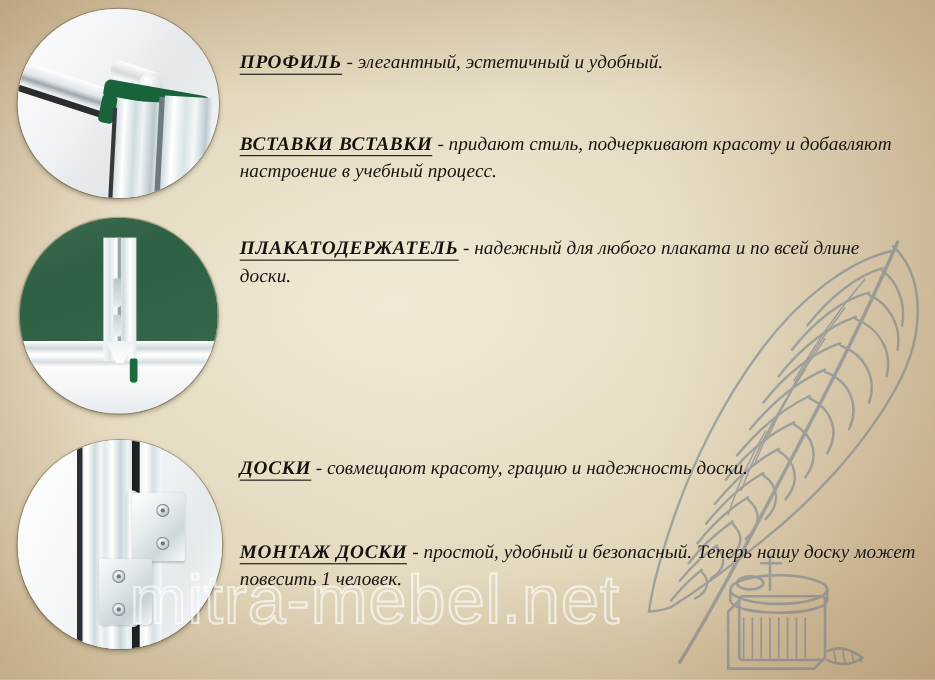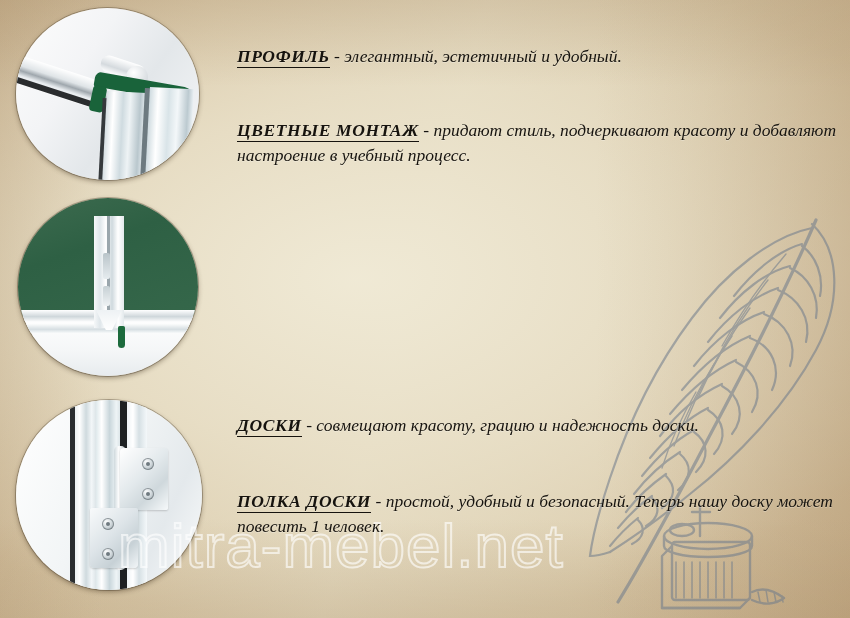--- a/index.html
+++ b/index.html
@@ -226,21 +226,21 @@
   }
 
   
   .textcol {
     position:absolute;
     left: 0; top: 0; width: 850px; height: 618px;
     pointer-events: none;
   }
   .entry {
     position:absolute;
-    left: 237px;
+    left: 218px;
     color: #16130e;
     font-family: "Liberation Serif", "DejaVu Serif", serif;
     font-style: italic;
     font-size: 17.5px;
     line-height: 25px;
     text-shadow: 0 1px 0 rgba(255,255,255,0.28);
     pointer-events: auto;
   }
   .entry .term {
     font-style: italic;
@@ -392,28 +392,31 @@
 
   <div class="watermark">mitra-mebel.net</div>
 
   <div class="textcol">
 
     <div class="entry" id="entry-1">
       <span class="term">ПРОФИЛЬ</span><span class="body"> - элегантный, эстетичный и удобный.</span>
     </div>
 
     <div class="entry" id="entry-2" style="width:600px;">
-      <span class="term">ЦВЕТНЫЕ МОНТАЖ</span><span class="body"> - придают стиль, подчеркивают красоту и добавляют настроение в учебный процесс.</span>
-    </div>
-
+      <span class="term">ВСТАВКИ ВСТАВКИ</span><span class="body"> - придают стиль, подчеркивают красоту и добавляют настроение в учебный процесс.</span>
+    </div>
+
+    <div class="entry" id="entry-3" style="width:590px;">
+      <span class="term">ПЛАКАТОДЕРЖАТЕЛЬ</span><span class="body"> - надежный для любого плаката и по всей длине доски.</span>
+    </div>
 
 
     <div class="entry" id="entry-5" style="width:610px;">
       <span class="term">ДОСКИ</span><span class="body"> - совмещают красоту, грацию и надежность доски.</span>
     </div>
 
     <div class="entry" id="entry-6" style="width:615px;">
-      <span class="term">ПОЛКА ДОСКИ</span><span class="body"> - простой, удобный и безопасный. Теперь нашу доску может повесить 1 человек.</span>
+      <span class="term">МОНТАЖ ДОСКИ</span><span class="body"> - простой, удобный и безопасный. Теперь нашу доску может повесить 1 человек.</span>
     </div>
 
   </div>
 
 </div>
 
 </body></html>

